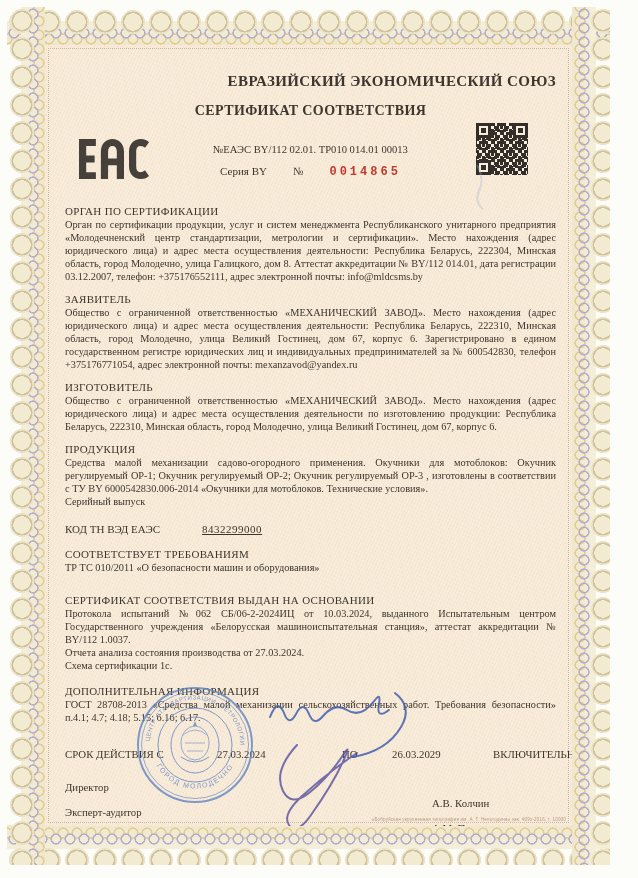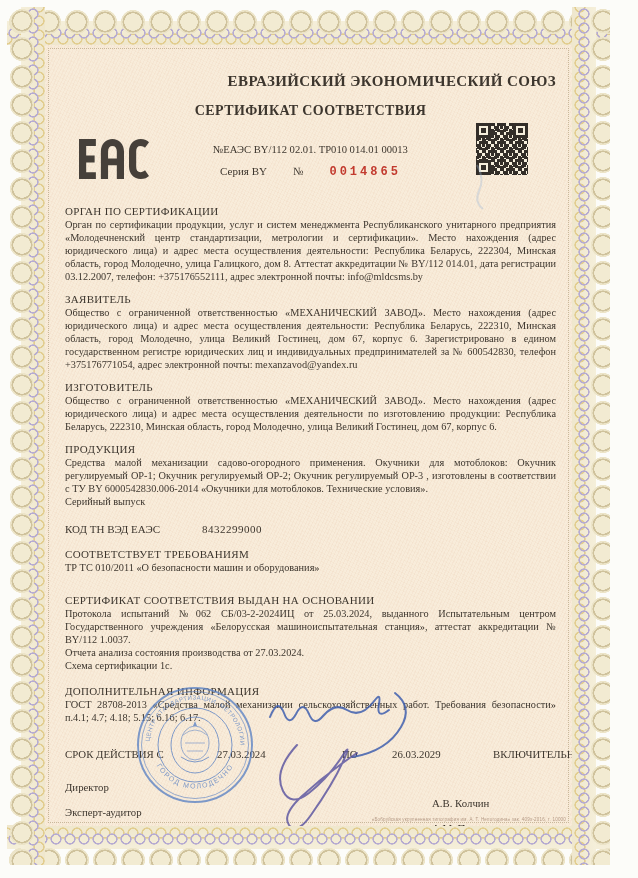--- a/index.html
+++ b/index.html
@@ -67,21 +67,21 @@
         #f6efdd;}
   .qr .f{position:absolute;width:9px;height:9px;border:3px solid #332e29;background:#f6efdd;}
   .qr .f::after{content:"";position:absolute;left:2px;top:2px;width:5px;height:5px;background:#332e29;}
   .qr .f.tl{left:0;top:0}.qr .f.tr{right:0;top:0}.qr .f.bl{left:0;bottom:0}
   
   .sec{margin-top:10px;}
   .h{font-size:11px;letter-spacing:0.3px;}
   .b{margin:1px 0 0 0;font-size:10.3px;line-height:13px;text-align:justify;}
   .bline{margin:0;font-size:10.3px;line-height:13px;}
   .tnved{margin-top:15px;font-size:11px;}
-  .tnved .val{display:inline-block;margin-left:42px;letter-spacing:0.5px;}
+  .tnved .val{display:inline-block;margin-left:42px;letter-spacing:0.5px;text-decoration:underline;}
   .validity{position:relative;height:14px;margin-top:16px;font-size:10.8px;}
   .validity span{position:absolute;top:8px;white-space:nowrap;}
   .v-from{left:0}.v-d1{left:152px}.v-po{left:277px}.v-d2{left:327px}.v-incl{left:428px}
   .sigrow{position:relative;height:14px;font-size:10.8px;}
   .sigrow .name{position:absolute;left:367px;top:16px;white-space:nowrap;}
   .r-dir{margin-top:27px;}
   .r-exp{margin-top:11px;}
   .overlay{position:absolute;inset:0;pointer-events:none;}
   .fineprint{position:absolute;right:6px;bottom:4px;font-size:4.5px;color:#b49a86;
              font-family:"Liberation Sans",sans-serif;letter-spacing:0.2px;}
@@ -146,21 +146,21 @@
       <span>КОД ТН ВЭД ЕАЭС</span><span class="val">8432299000</span>
     </div>
 
     <div class="sec" style="margin-top:13px">
       <div class="h">СООТВЕТСТВУЕТ ТРЕБОВАНИЯМ</div>
       <p class="b">ТР ТС 010/2011 «О безопасности машин и оборудования»</p>
     </div>
 
     <div class="sec" style="margin-top:20px">
       <div class="h">СЕРТИФИКАТ СООТВЕТСТВИЯ ВЫДАН НА ОСНОВАНИИ</div>
-      <p class="b">Протокола испытаний №062 СБ/03-2-2024ИЦ от 25.03.2024, выданного Испытательным  центром Государственного учреждения «Белорусская машиноиспытательная станция», аттестат аккредитации № BY/112 1.0037.</p>
+      <p class="b">Протокола испытаний №062 СБ/06-2-2024ИЦ от 10.03.2024, выданного Испытательным  центром Государственного учреждения «Белорусская машиноиспытательная станция», аттестат аккредитации № BY/112 1.0037.</p>
       <p class="bline">Отчета анализа состояния производства от 27.03.2024.</p>
       <p class="bline">Схема сертификации 1с.</p>
     </div>
 
     <div class="sec" style="margin-top:13px">
       <div class="h">ДОПОЛНИТЕЛЬНАЯ ИНФОРМАЦИЯ</div>
       <p class="b">ГОСТ 28708-2013 «Средства малой механизации сельскохозяйственных работ. Требования безопасности» п.4.1; 4.7; 4.18; 5.15; 6.16; 6.17.</p>
     </div>
 
     <div class="validity">

